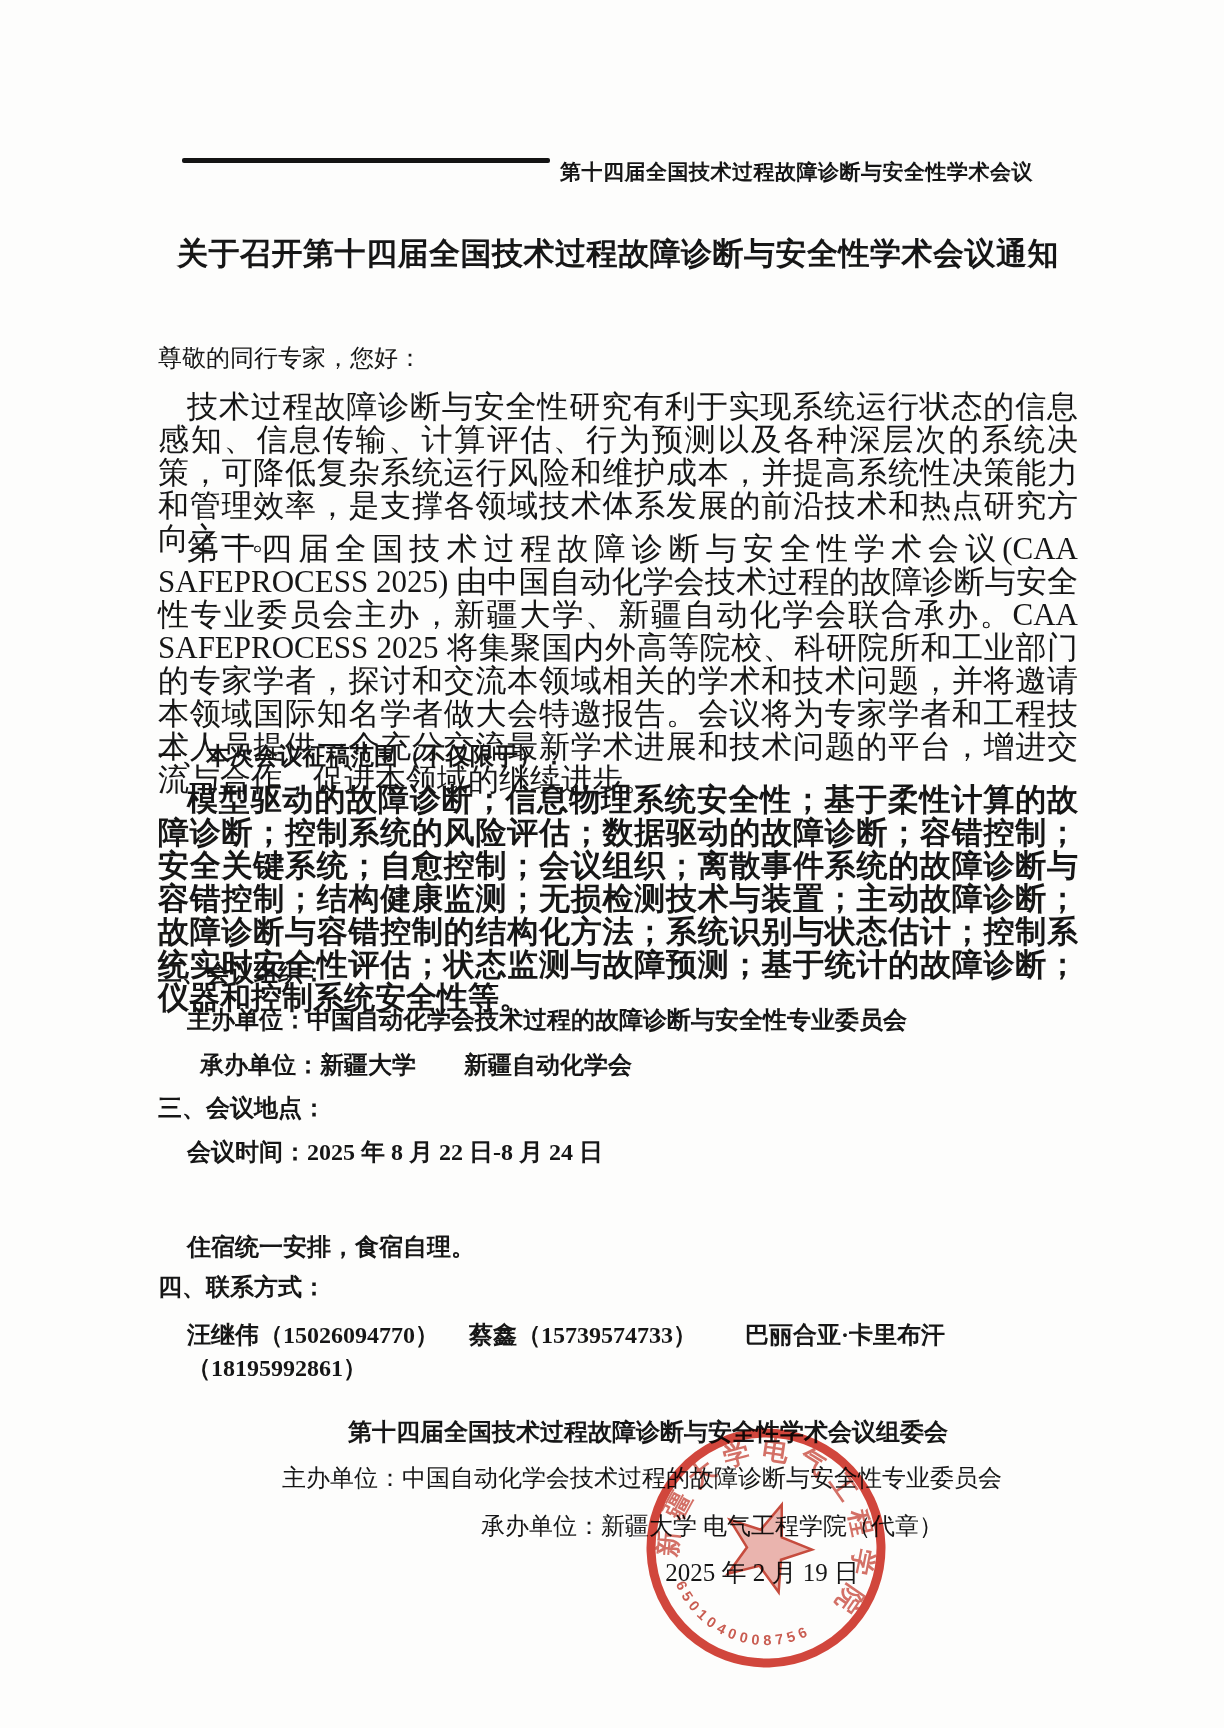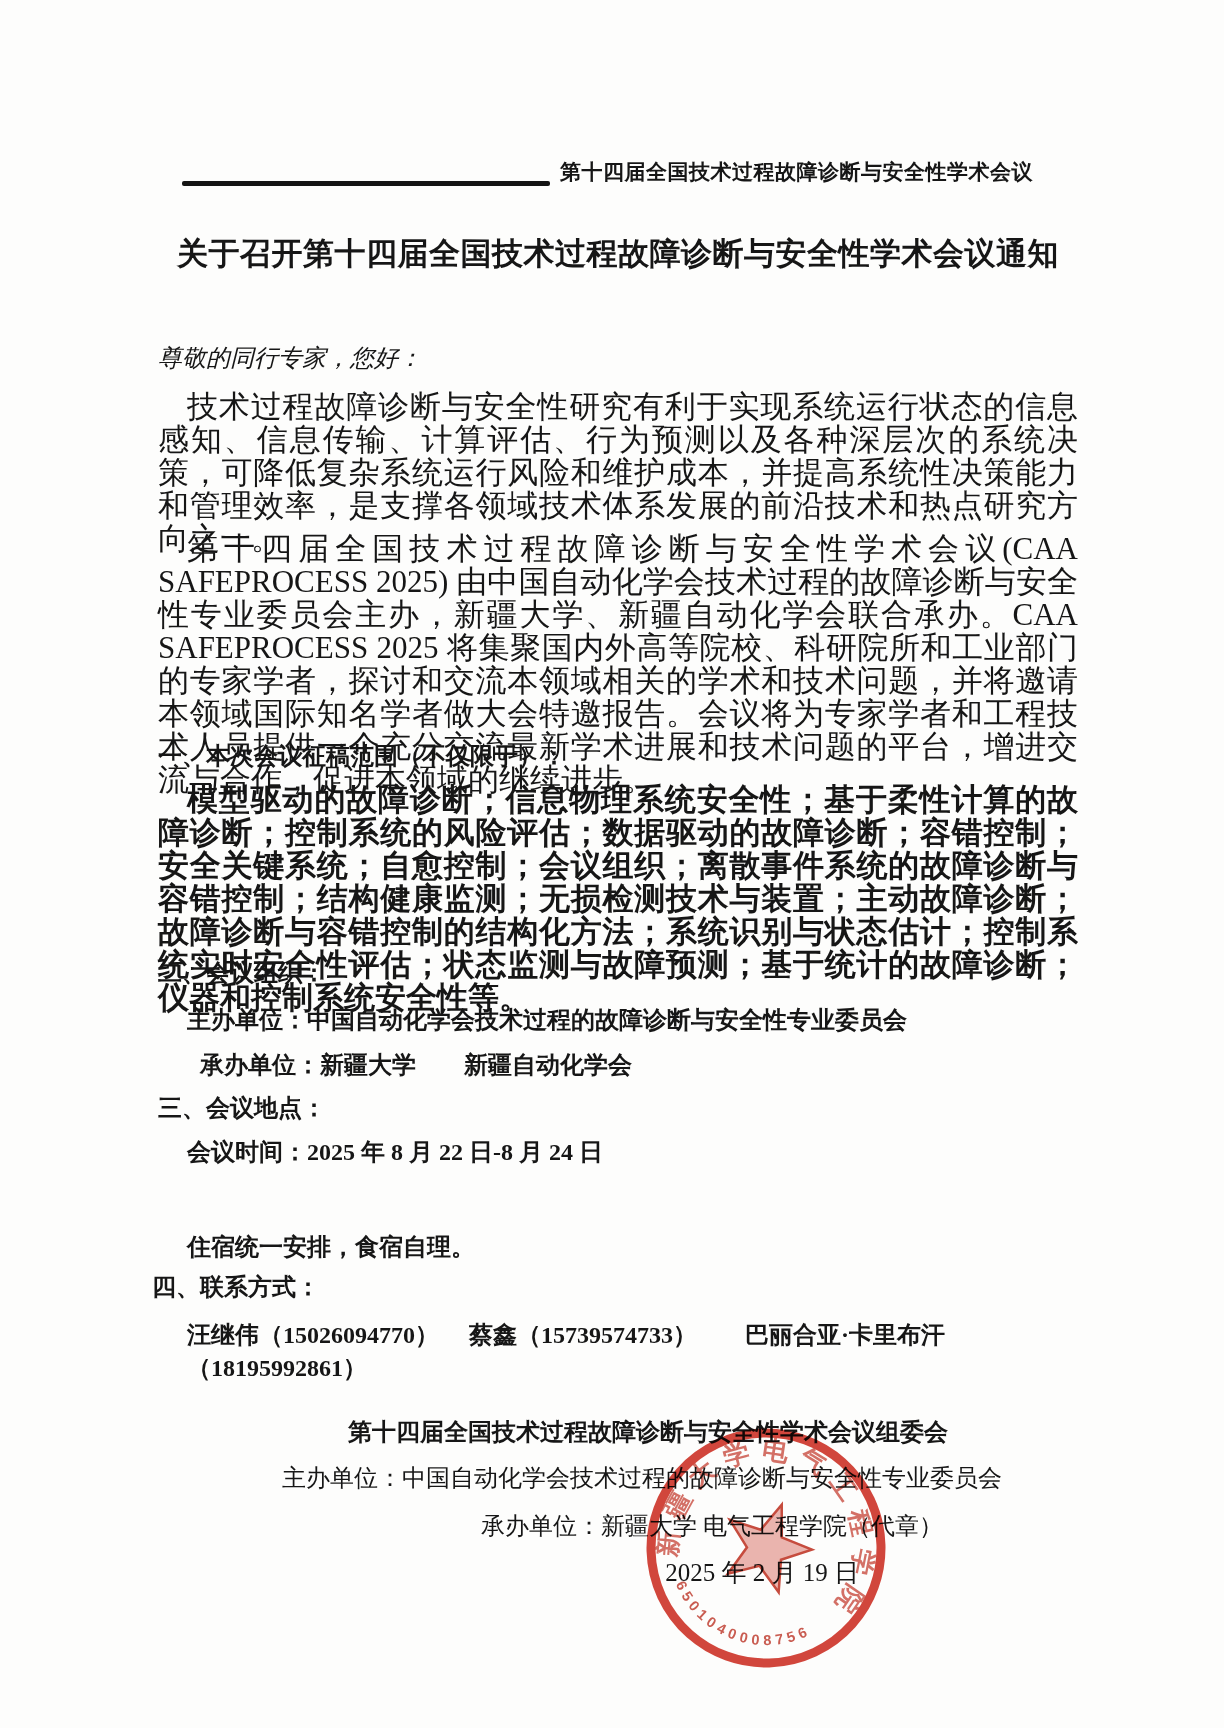--- a/index.html
+++ b/index.html
@@ -6,43 +6,43 @@
   .page{
     position:relative;
     width:1224px;height:1728px;
     background:#fdfdfc;
     overflow:hidden;
     font-family:"Liberation Serif","DejaVu Serif",serif;
     color:#161616;
   }
   .abs{position:absolute;}
   
-  .header-row{top:158px;left:182px;right:136px;display:flex;align-items:flex-end;}
+  .header-row{top:158px;left:182px;right:136px;display:flex;align-items:flex-start;}
   .header-rule{flex:0 0 auto;width:368px;height:5px;background:#141414;border-radius:2px;margin-right:10px;}
   .header-text{font-size:21px;font-weight:bold;letter-spacing:0.5px;white-space:nowrap;}
   
   .doc-title{top:233px;left:12px;right:0;text-align:center;font-size:31px;font-weight:bold;letter-spacing:0.5px;margin:0;}
   
   .body-line{font-size:24px;line-height:33px;}
   .para{left:158px;width:920px;text-align:justify;text-indent:29px;margin:0;
         font-size:31px;line-height:33px;overflow-wrap:break-word;}
   .bold{font-weight:bold;}
-  .salutation{top:342px;left:158px;font-style:italic;}
+  .salutation{top:342px;left:158px;}
   .para1{top:390px;}
   .para2{top:532px;}
   .s1h{top:740px;left:158px;}
   .scope{top:783px;}
   .s2h{top:957px;left:158px;}
   .hostline{top:1004px;left:187px;}
   .coorgline{top:1049px;left:200px;}
   .s3h{top:1092px;left:158px;}
   .timeline{top:1136px;left:187px;}
   .venueline{top:1186px;left:187px;}
   .lodgingline{top:1231px;left:187px;}
-  .s4h{top:1271px;left:152px;}
+  .s4h{top:1271px;left:158px;}
   .contactsline{top:1319px;left:187px;width:900px;}
   
   .sig{left:0;right:0;text-align:center;font-size:24px;line-height:33px;}
   .sig-committee{top:1416px;padding-left:72px;font-weight:bold;}
   .sig-host{top:1462px;padding-left:60px;}
   .sig-org{top:1510px;padding-left:200px;}
   .sig-date{top:1556px;padding-left:300px;font-size:25px;}
   
   .stamp{top:1414px;left:632px;width:268px;height:268px;
          mix-blend-mode:multiply;opacity:0.9;}

